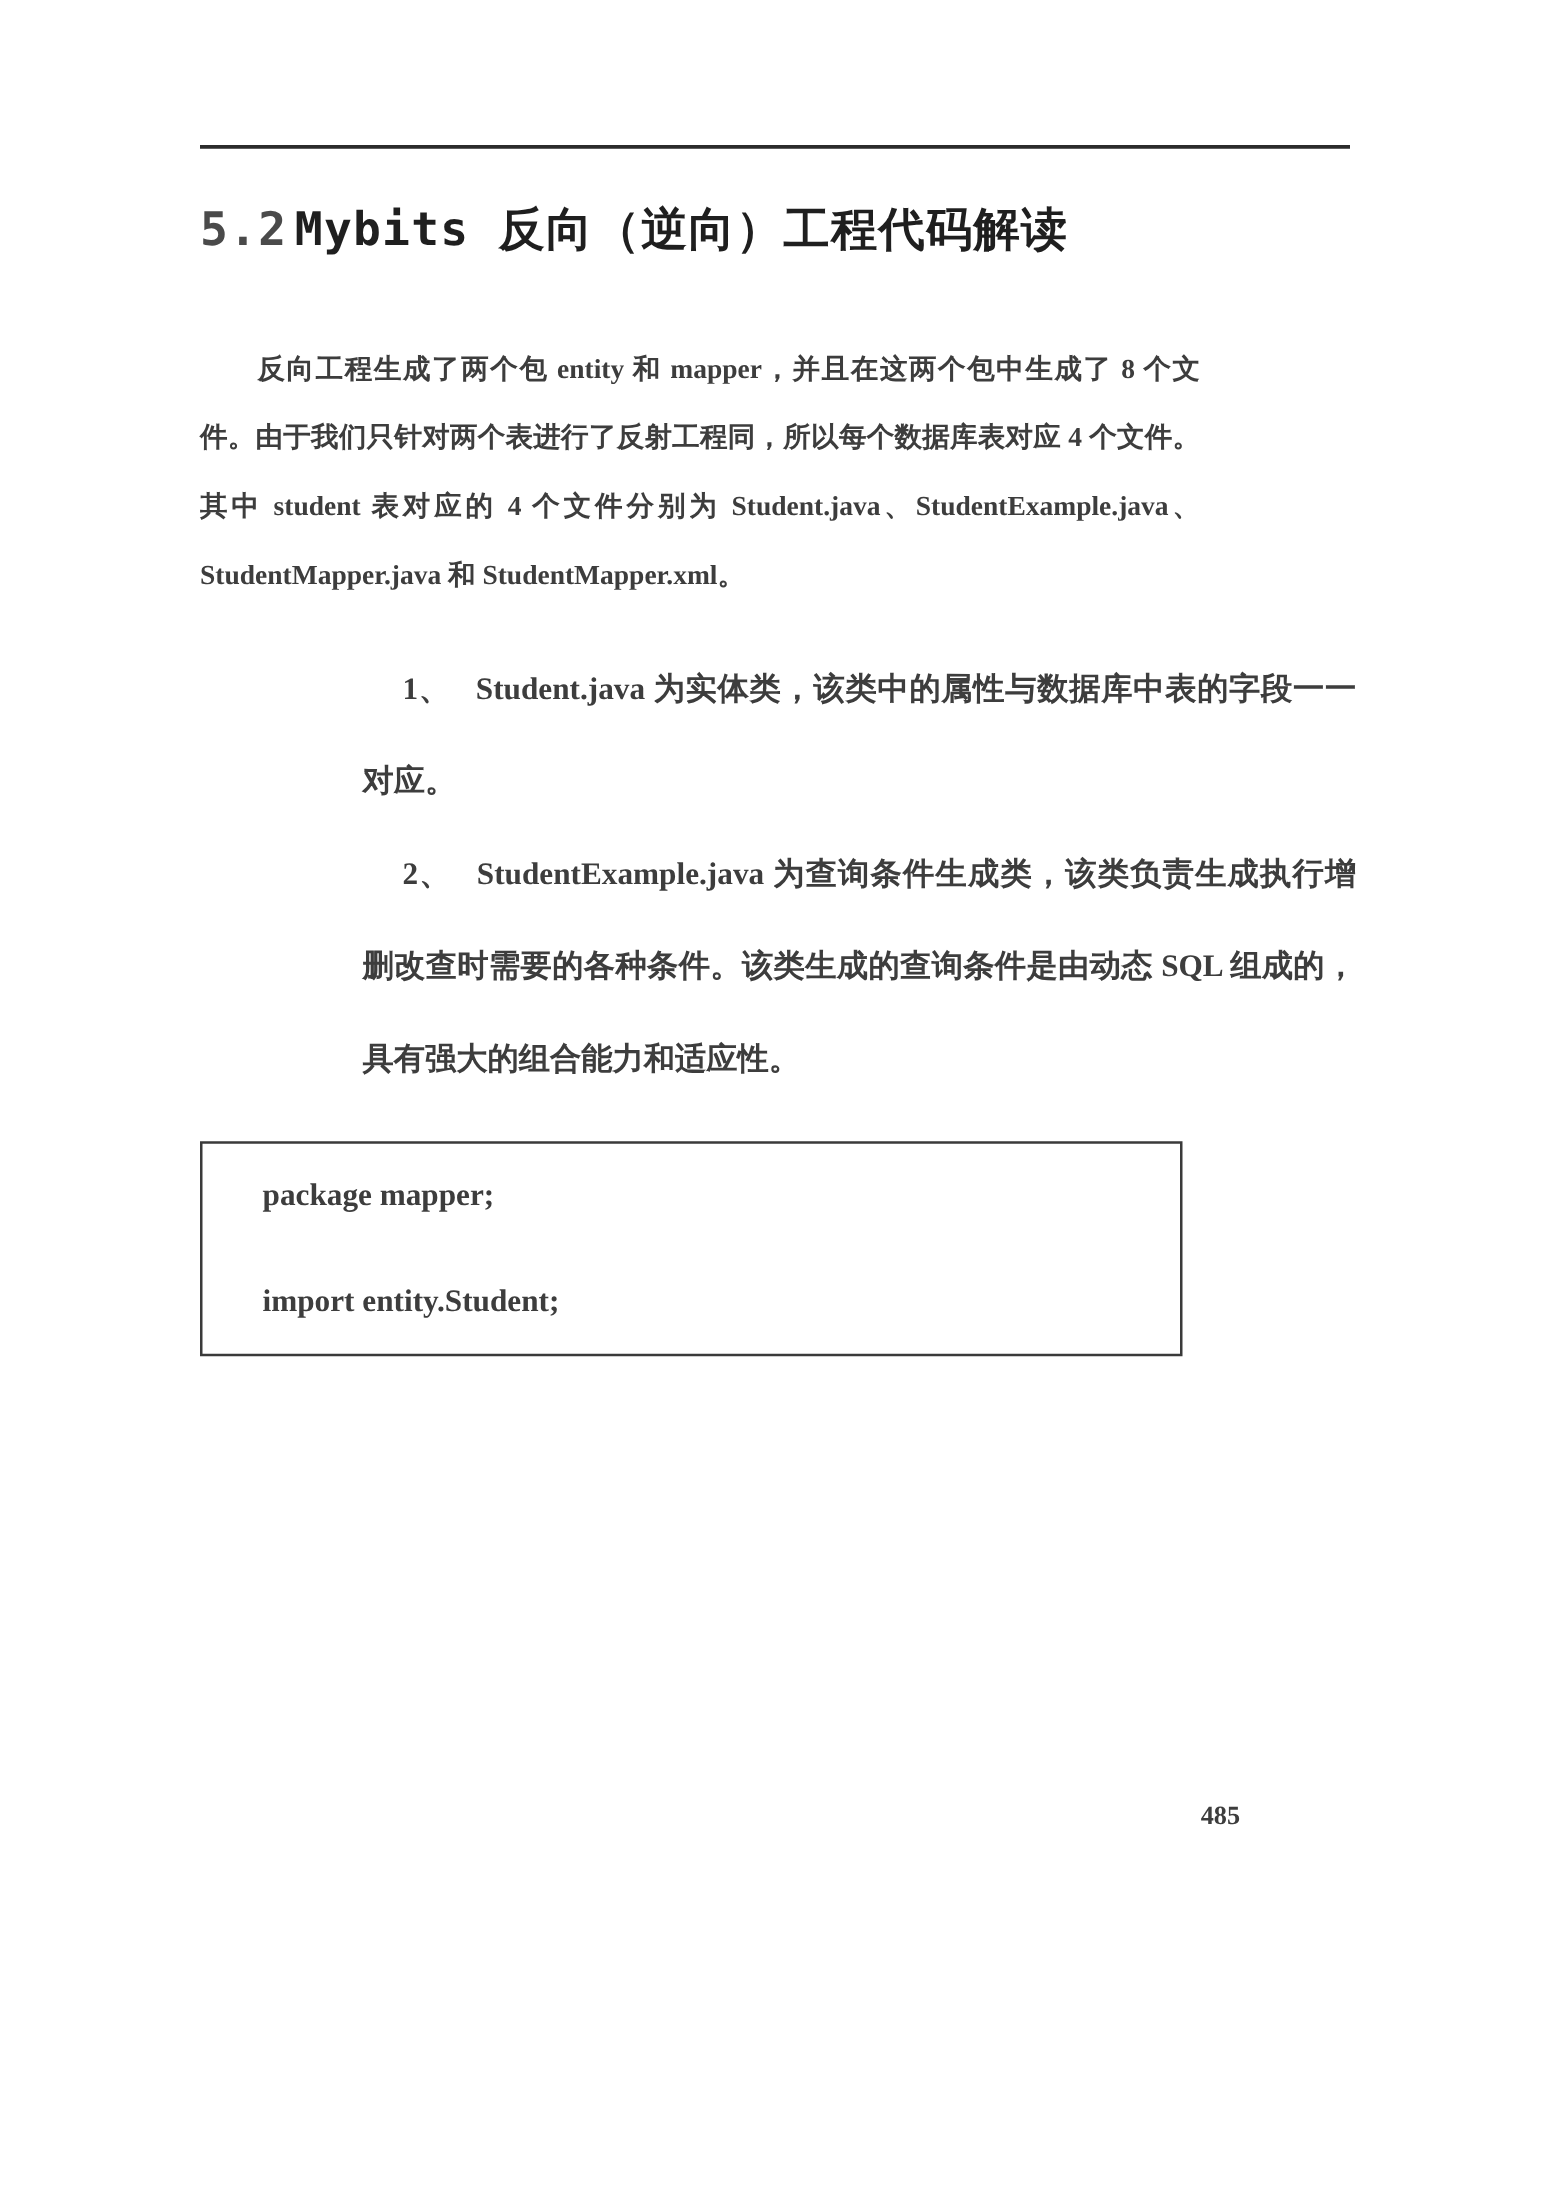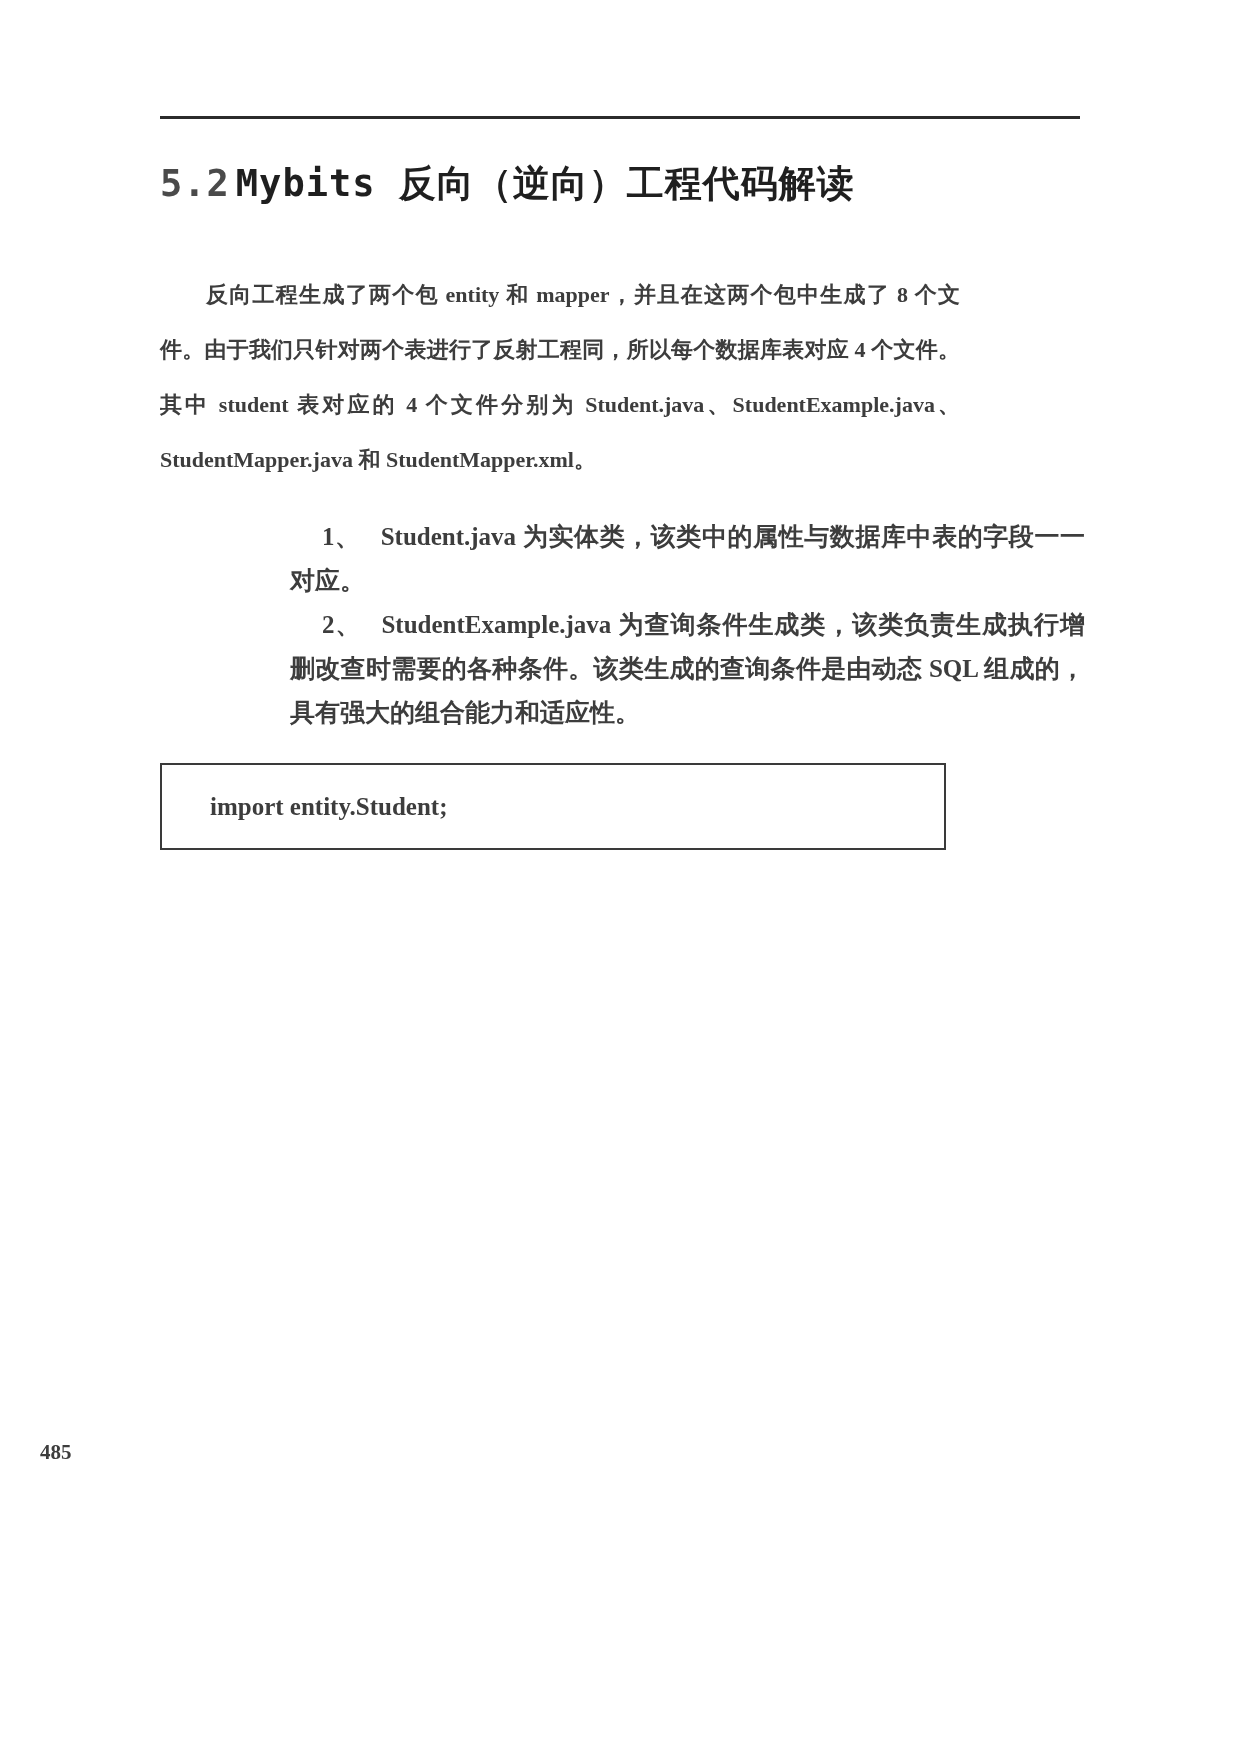--- a/index.html
+++ b/index.html
@@ -43,21 +43,21 @@
     text-indent: 46px;
     color: #3d3d3d;
   }
   .numbered-list {
     margin-top: 28px;
     margin-left: 130px;
     width: 795px;
   }
   .list-item {
     font-size: 25px;
-    line-height: 44px;
+    line-height: 74px;
     text-align: justify;
     text-indent: 32px;
     color: #3d3d3d;
   }
   .list-item .item-number { margin-right: 20px; }
   .code-box {
     margin-top: 28px;
     width: 786px;
     border: 2px solid #3a3a3a;
     padding: 14px 30px 14px 48px;
@@ -69,21 +69,21 @@
     margin-bottom: 30px;
     color: #3d3d3d;
     white-space: pre;
   }
   .code-line:last-child { margin-bottom: 0; }
   .page-number {
     position: absolute;
     top: 1440px;
     left: 0;
     width: 992px;
-    text-align: left;
+    text-align: right;
     font-size: 21px;
     color: #3d3d3d;
     padding-left: 40px;
   }
 </style>
 </head>
 <body>
 
 <div class="page">
 
@@ -96,18 +96,19 @@
   <div class="numbered-list">
 
     <p class="list-item"><span class="item-number">1、</span><span>Student.java 为实体类，该类中的属性与数据库中表的字段一一对应。</span></p>
 
     <p class="list-item"><span class="item-number">2、</span><span>StudentExample.java 为查询条件生成类，该类负责生成执行增删改查时需要的各种条件。该类生成的查询条件是由动态 SQL 组成的，具有强大的组合能力和适应性。</span></p>
 
 
   </div>
 
   <div class="code-box">
+    <div class="code-line">package mapper;</div>
     <div class="code-line">import entity.Student;</div>
   </div>
 
 </div>
 
 <div class="page-number">485</div>
 
 </body></html>

